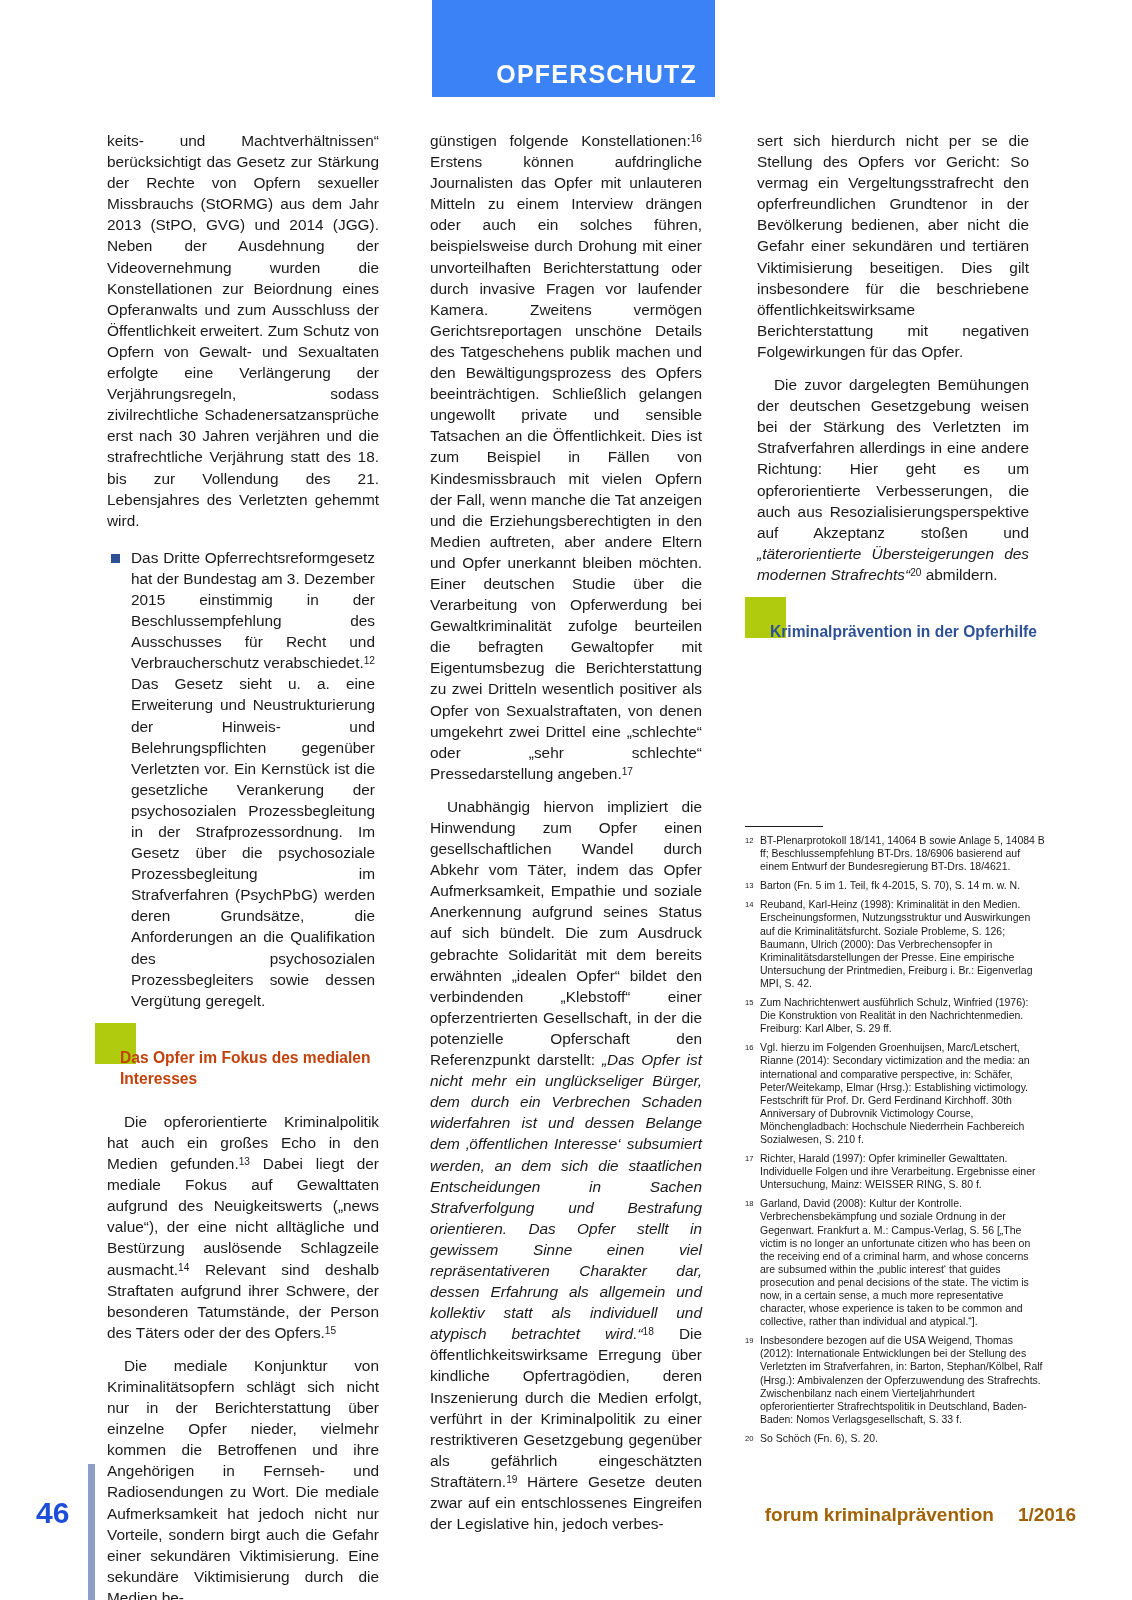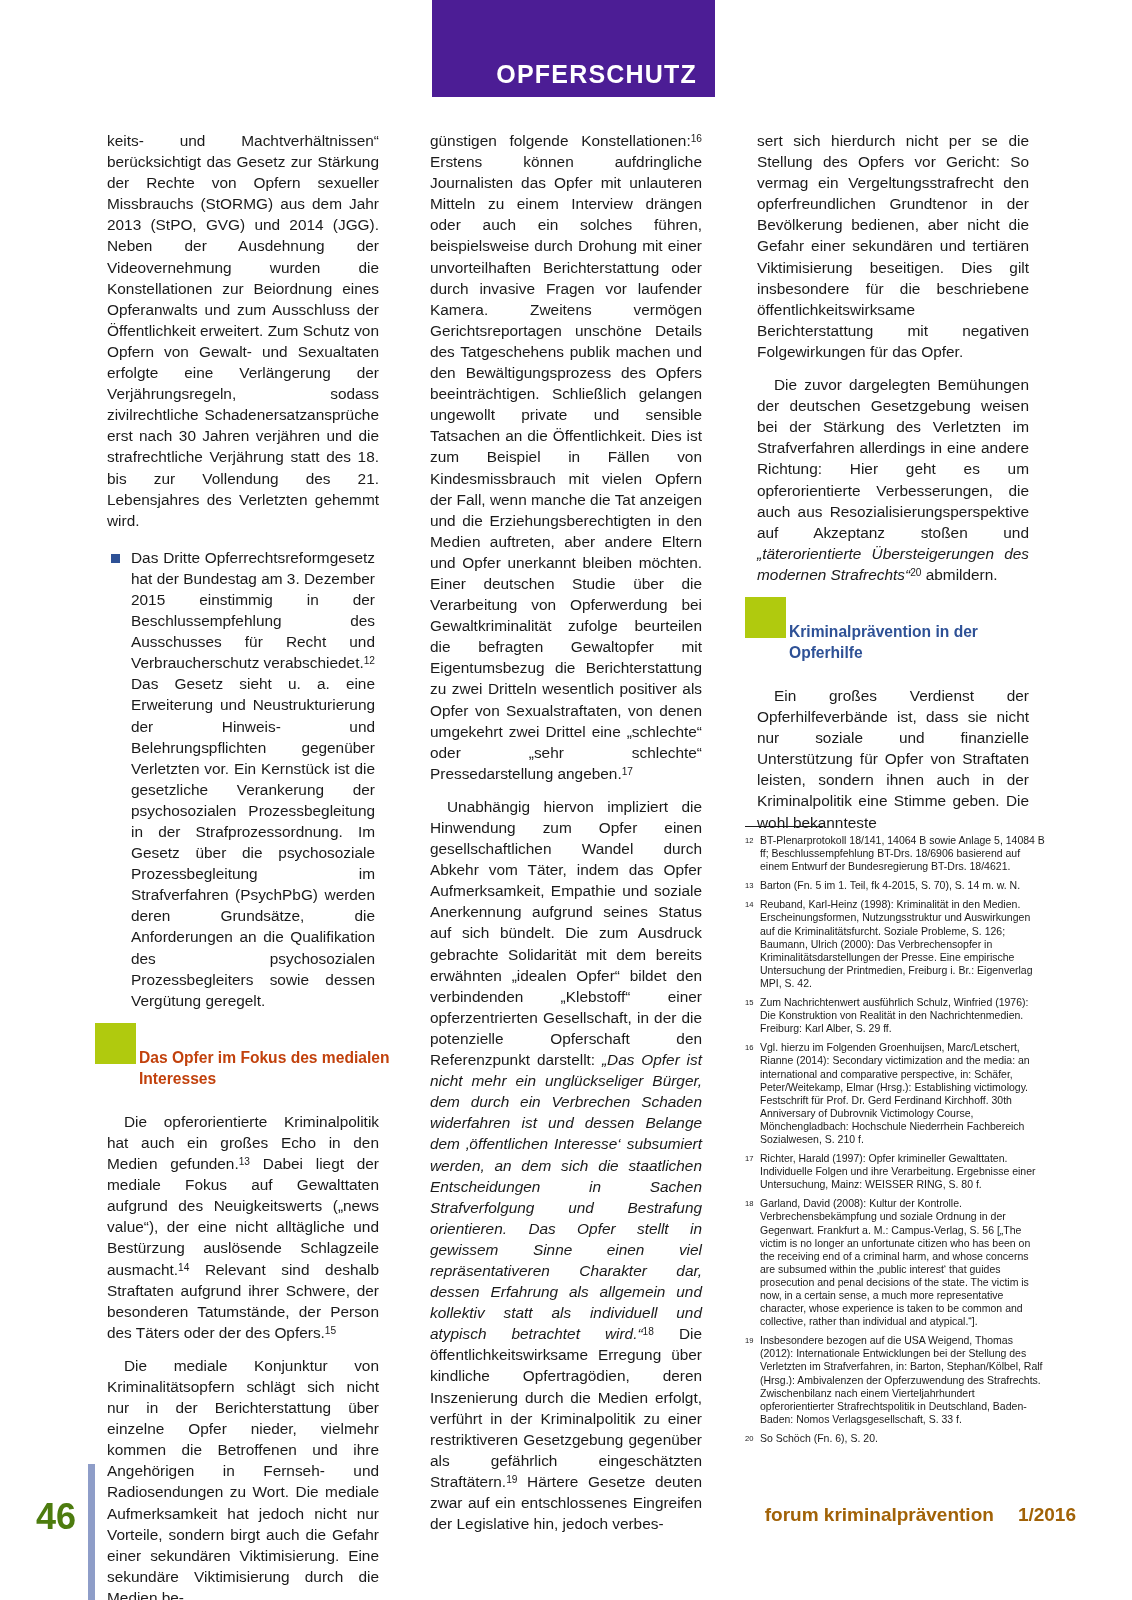--- a/index.html
+++ b/index.html
@@ -89,28 +89,27 @@
   .head-swatch {
     position: absolute;
     left: 0;
     top: -18px;
     width: 41px;
     height: 41px;
     background: #b0ca0e;
   }
   .head-text {
     position: relative;
-    padding-left: 8px;
+    padding-left: 25px;
     padding-top: 6px;
     color: #2e5196;
     font-weight: 700;
     font-size: 15.6px;
     line-height: 21px;
     text-align: left;
-    margin-left: 36px;
   }
 
   em { font-style: italic; }
   sup {
     font-size: 0.66em;
     vertical-align: 0.42em;
     line-height: 0;
   }
 
   
@@ -150,41 +149,41 @@
     left: 88px;
     top: 1464px;
     width: 7px;
     height: 136px;
     background: #8e9dc8;
   }
   .page-number {
     position: absolute;
     left: 36px;
     top: 1496px;
-    font-size: 36px;
-    font-weight: 700;
-    color: #4d7c0f;
+    font-size: 30px;
+    font-weight: 700;
+    color: #1d4ed8;
   }
   .footer-right {
     position: absolute;
     right: 56px;
     top: 1504px;
     font-size: 19px;
     font-weight: 700;
     color: #a16207;
     white-space: nowrap;
   }
   .footer-right .issue { margin-left: 24px; }
 </style>
 </head>
 <body>
 
 <div class="page">
 
-  <div class="header-banner" style="background: #4c1d95;">
+  <div class="header-banner" style="background: #3b82f6;">
     <div class="banner-text">OPFERSCHUTZ</div>
   </div>
 
   <div class="col" id="col1">
     <p>keits- und Machtverhältnissen“ berücksichtigt das Gesetz zur Stärkung der Rechte von Opfern sexueller Missbrauchs (StORMG) aus dem Jahr 2013 (StPO, GVG) und 2014 (JGG). Neben der Ausdehnung der Videovernehmung wurden die Konstellationen zur Beiordnung eines Opferanwalts und zum Ausschluss der Öffentlichkeit erweitert. Zum Schutz von Opfern von Gewalt- und Sexualtaten erfolgte eine Verlängerung der Verjährungsregeln, sodass zivilrechtliche Schadenersatzansprüche erst nach 30 Jahren verjähren und die strafrechtliche Verjährung statt des 18. bis zur Vollendung des 21. Lebensjahres des Verletzten gehemmt wird.</p>
 
     <div class="bullet-item">
       <span class="bullet-sq" style="background: rgb(46, 81, 150);"></span>
       <span>Das Dritte Opferrechtsreformgesetz hat der Bundestag am 3. Dezember 2015 einstimmig in der Beschlussempfehlung des Ausschusses für Recht und Verbraucherschutz verabschiedet.</span><sup>12</sup><span> Das Gesetz sieht u. a. eine Erweiterung und Neustrukturierung der Hinweis- und Belehrungspflichten gegenüber Verletzten vor. Ein Kernstück ist die gesetzliche Verankerung der psychosozialen Prozessbegleitung in der Strafprozessordnung. Im Gesetz über die psychosoziale Prozessbegleitung im Strafverfahren (PsychPbG) werden deren Grundsätze, die Anforderungen an die Qualifikation des psychosozialen Prozessbegleiters sowie dessen Vergütung geregelt.</span>
     </div>
@@ -208,21 +207,20 @@
   <div class="col" id="col3">
     <p>sert sich hierdurch nicht per se die Stellung des Opfers vor Gericht: So vermag ein Vergeltungsstrafrecht den opferfreundlichen Grundtenor in der Bevölkerung bedienen, aber nicht die Gefahr einer sekundären und tertiären Viktimisierung beseitigen. Dies gilt insbesondere für die beschriebene öffentlichkeitswirksame Berichterstattung mit negativen Folgewirkungen für das Opfer.</p>
 
     <p class="indent"><span>Die zuvor dargelegten Bemühungen der deutschen Gesetzgebung weisen bei der Stärkung des Verletzten im Strafverfahren allerdings in eine andere Richtung: Hier geht es um opferorientierte Verbesserungen, die auch aus Resozialisierungsperspektive auf Akzeptanz stoßen und </span><em>„täterorientierte Übersteigerungen des modernen Strafrechts“</em><sup>20</sup><span> abmildern.</span></p>
 
     <div class="section-head">
       <span class="head-swatch" style="background: rgb(176, 202, 14);"></span>
       <div class="head-text" style="color: rgb(46, 81, 150);">Kriminalprävention in der Opferhilfe</div>
     </div>
 
-    <p class="indent">Ein großes Verdienst der Opferhilfeverbände ist, dass sie nicht nur soziale und finanzielle Unterstützung für Opfer von Straftaten leisten, sondern ihnen auch in der Kriminalpolitik eine Stimme geben. Die wohl bekannteste</p>
   </div>
 
   <div class="footnotes">
     <div class="fn-rule"></div>
     <div id="fn-list">
         <div class="fn">
           <span class="fn-num">12</span>
           <span class="fn-body">BT-Plenarprotokoll 18/141, 14064 B sowie Anlage 5, 14084 B ff; Beschlussempfehlung BT-Drs. 18/6906 basierend auf einem Entwurf der Bundesregierung BT-Drs. 18/4621.</span>
         </div>
         <div class="fn">

